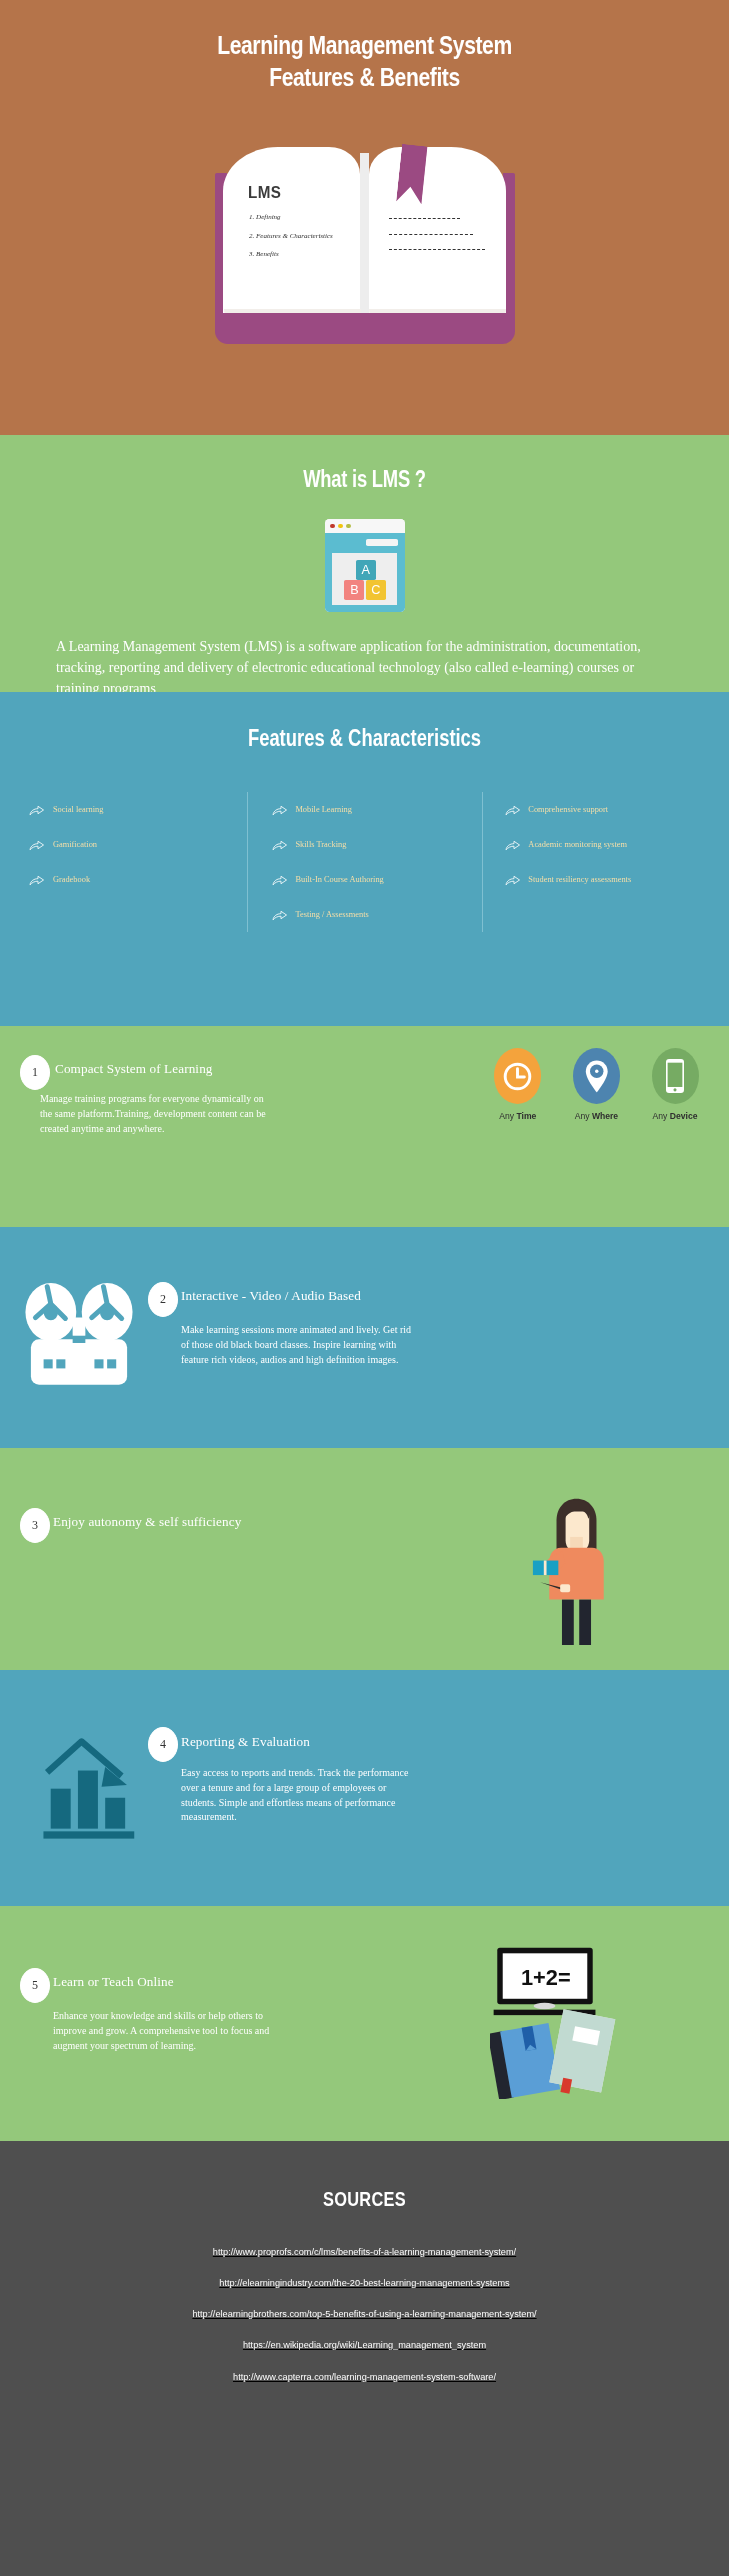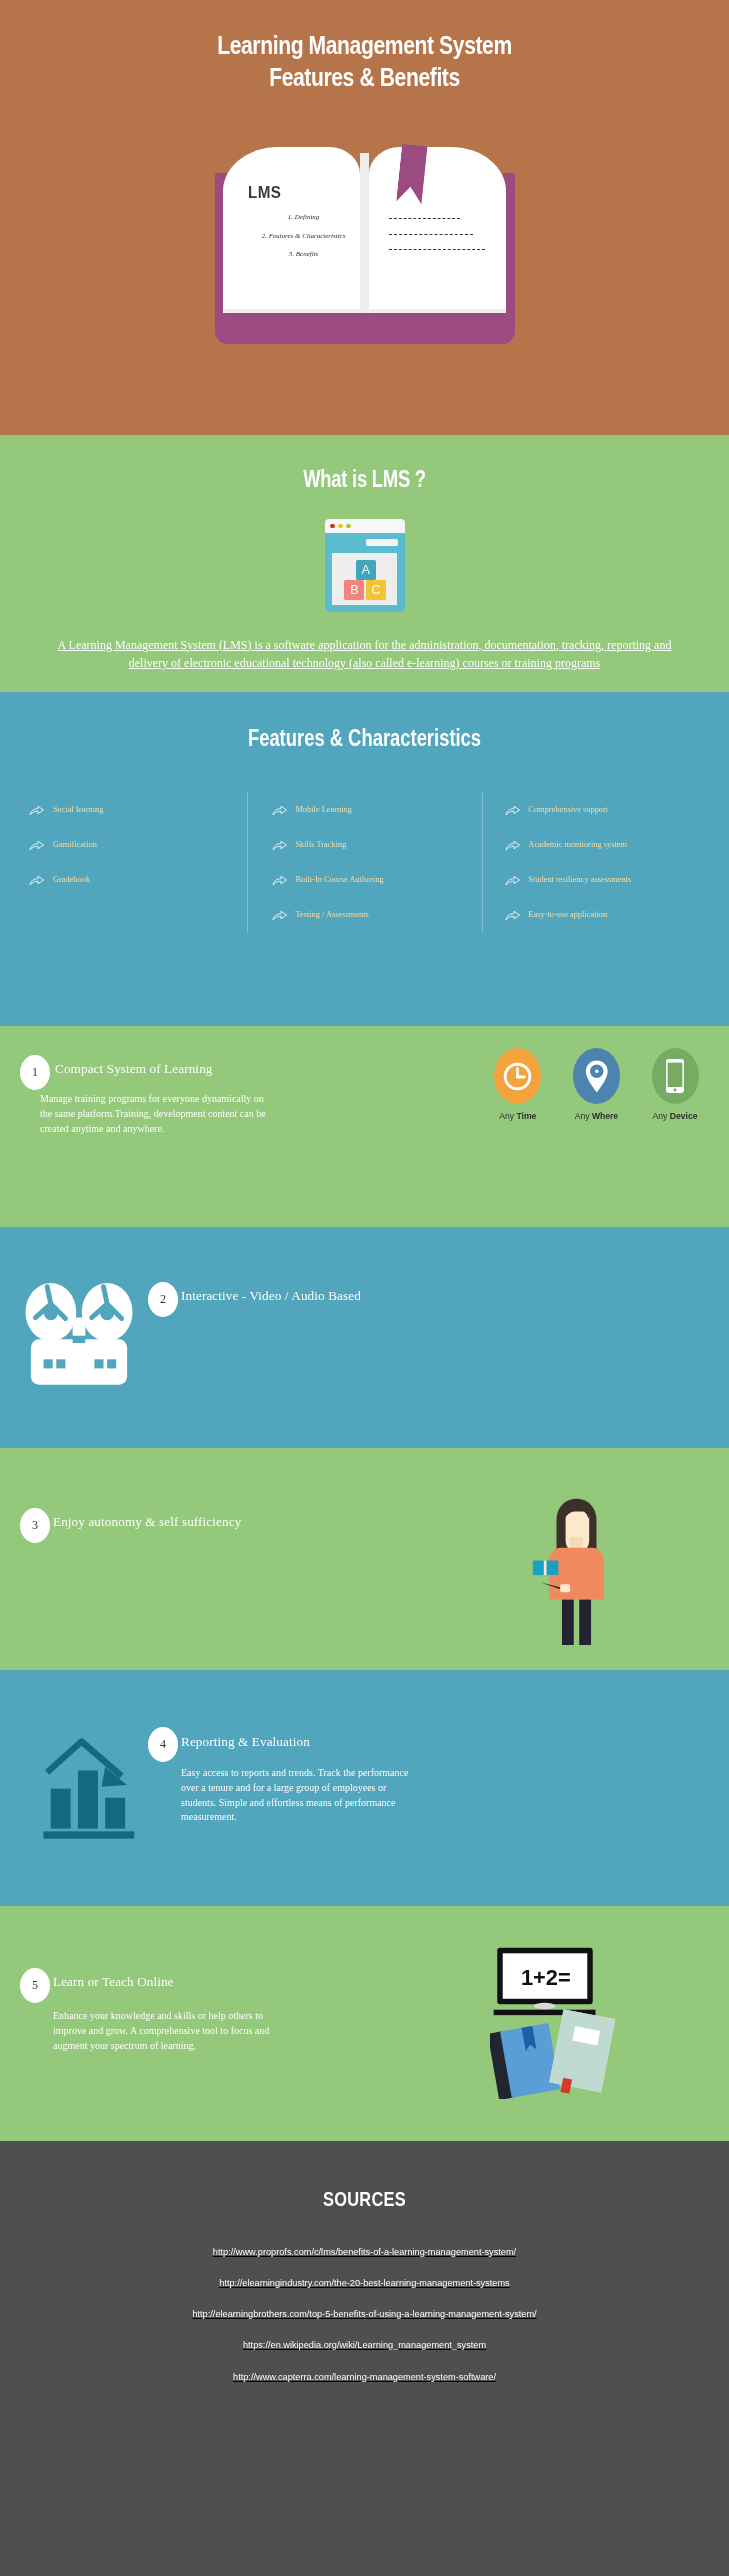--- a/index.html
+++ b/index.html
@@ -62,21 +62,21 @@
   .lms-title {
     position:absolute; left:25.5px; top:35px;
     font-family:"Liberation Sans", sans-serif;
     font-weight:bold; font-size:17.3px; color:#3b3b3b; letter-spacing:0.4px;
     transform:scaleX(0.88); transform-origin:left;
   }
   .toc { position:absolute; left:26.4px; top:66px; width:109px; }
   .toc-item {
     font-family:"Liberation Serif", serif;
     font-size:7px; color:#2e2e2e; margin-bottom:10.5px;
-    white-space:nowrap; font-style:italic;text-align:center;
+    white-space:nowrap; font-style:italic;
   }
   .dashes { position:absolute; right:12.7px; top:71px; width:105px; }
   .dash-row {
     border-top:1.1px dashed #333; margin-bottom:14.6px;
   }
   .dash-row.d1 { width:71px; }
   .dash-row.d2 { width:84px; }
   .dash-row.d3 { width:96px; }
 
   
@@ -97,22 +97,22 @@
   .abc-body { position:absolute; top:14.6px; left:0; right:0; bottom:0; background:#5bbcd0; }
   .abc-inner { position:absolute; top:20px; left:7.3px; right:7.3px; bottom:6.4px; background:#eeeeee; }
   .abc-pill { position:absolute; top:5.5px; right:6.4px; width:32px; height:7.3px; background:#f4f4f4; border-radius:1.8px; }
   .cube { position:absolute; width:20px; height:20px; border-radius:1.8px;
           font-family:"Liberation Sans",sans-serif; font-size:12.7px; color:#fff;
           display:flex; align-items:center; justify-content:center; }
   .cube.a { background:#41a6b8; left:24px; top:7.3px; }
   .cube.b { background:#f2837f; left:12.7px; top:27px; }
   .cube.c { background:#f2c431; left:34px; top:27px; }
   .lms-desc {
-    color:#ffffff; text-align:center; font-size:12px; line-height:1.52;
-    padding:24px 56px 0; font-family:"Liberation Serif", serif;text-decoration:underline;
+    color:#ffffff; text-align:left; font-size:14px; line-height:1.52;
+    padding:24px 56px 0; font-family:"Liberation Serif", serif;
   }
 
   
   #features { background:#51a5bc; height:334px; }
   #features .sec-title { font-size:23px; padding-top:33px; }
   .feat-grid {
     display:grid; grid-template-columns:1fr 1fr 1fr;
     margin:40px 12.7px 0; min-height:109px;
   }
   .feat-col { padding:0 5.5px; }
@@ -331,26 +331,20 @@
         <svg class="arr" viewBox="0 0 24 18">
             <path d="M1.5 16.5c1-6.2 6.2-9.4 12.4-9.6V3.2L22.5 9l-8.6 5.8v-4c-5 .1-9 1.9-12.4 5.7z" fill="none" stroke="#fff" stroke-width="1.3" stroke-linejoin="round"></path>
           </svg>
         <span class="feat-label">Academic monitoring system</span>
       </div>
       <div class="feat-row">
         <svg class="arr" viewBox="0 0 24 18">
             <path d="M1.5 16.5c1-6.2 6.2-9.4 12.4-9.6V3.2L22.5 9l-8.6 5.8v-4c-5 .1-9 1.9-12.4 5.7z" fill="none" stroke="#fff" stroke-width="1.3" stroke-linejoin="round"></path>
           </svg>
         <span class="feat-label">Student resiliency assessments</span>
-      </div>
-      <div class="feat-row">
-        <svg class="arr" viewBox="0 0 24 18">
-            <path d="M1.5 16.5c1-6.2 6.2-9.4 12.4-9.6V3.2L22.5 9l-8.6 5.8v-4c-5 .1-9 1.9-12.4 5.7z" fill="none" stroke="#fff" stroke-width="1.3" stroke-linejoin="round"></path>
-          </svg>
-        <span class="feat-label">Easy-to-use application</span>
       </div>
     </div>
   </div>
 </div>
 
 <div class="section benefit b-green" id="b1">
   <div class="num-badge">
     <span>1</span>
   </div>
   <div class="b-title">Compact System of Learning</div>
@@ -408,20 +402,21 @@
     <rect x="58" y="68" width="14" height="8" fill="#51a5bc"></rect>
     <rect x="26" y="94" width="10" height="10" fill="#51a5bc"></rect>
     <rect x="40" y="94" width="10" height="10" fill="#51a5bc"></rect>
     <rect x="82" y="94" width="10" height="10" fill="#51a5bc"></rect>
     <rect x="96" y="94" width="10" height="10" fill="#51a5bc"></rect>
   </svg>
   <div class="num-badge">
     <span>2</span>
   </div>
   <div class="b-title">Interactive - Video / Audio Based</div>
+  <div class="b-body">Make learning sessions more animated and lively. Get rid of those old black board classes. Inspire learning with feature rich videos, audios and high definition images.</div>
 </div>
 
 <div class="section benefit b-green" id="b3">
   <div class="num-badge">
     <span>3</span>
   </div>
   <div class="b-title">Enjoy autonomy &amp; self sufficiency</div>
 
   <svg class="girl" viewBox="0 0 100 185">
     <path d="M28 48c0-14 9-24 22-24s22 10 22 24v36c0 9-6 14-12 14H40c-7 0-12-6-12-14z" fill="#3d2f2a"></path>

